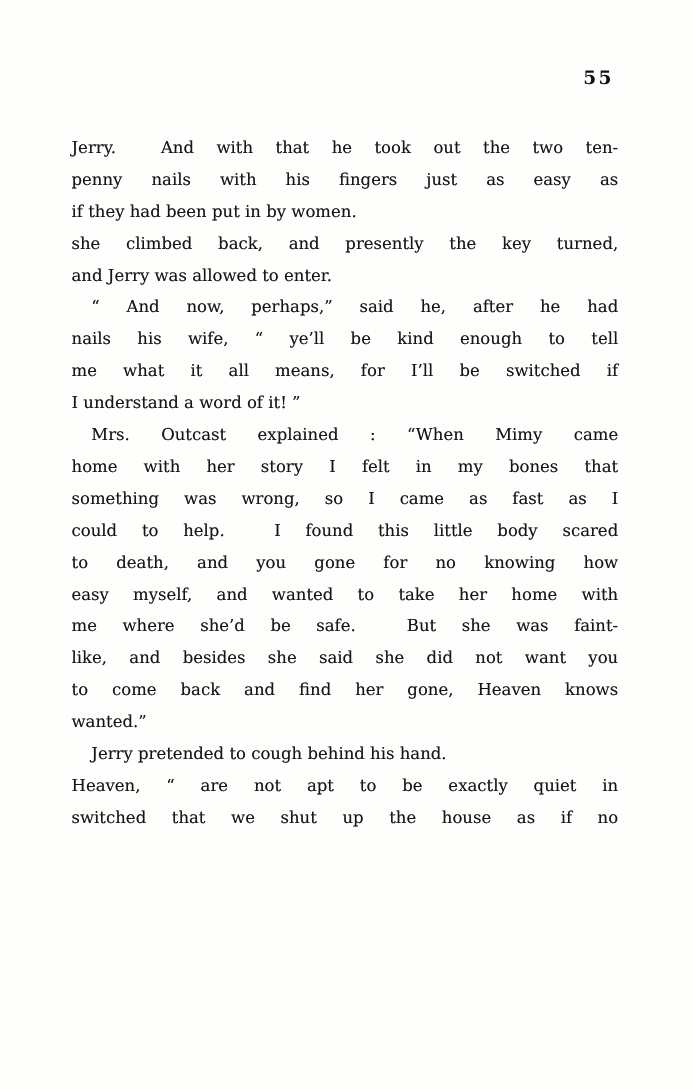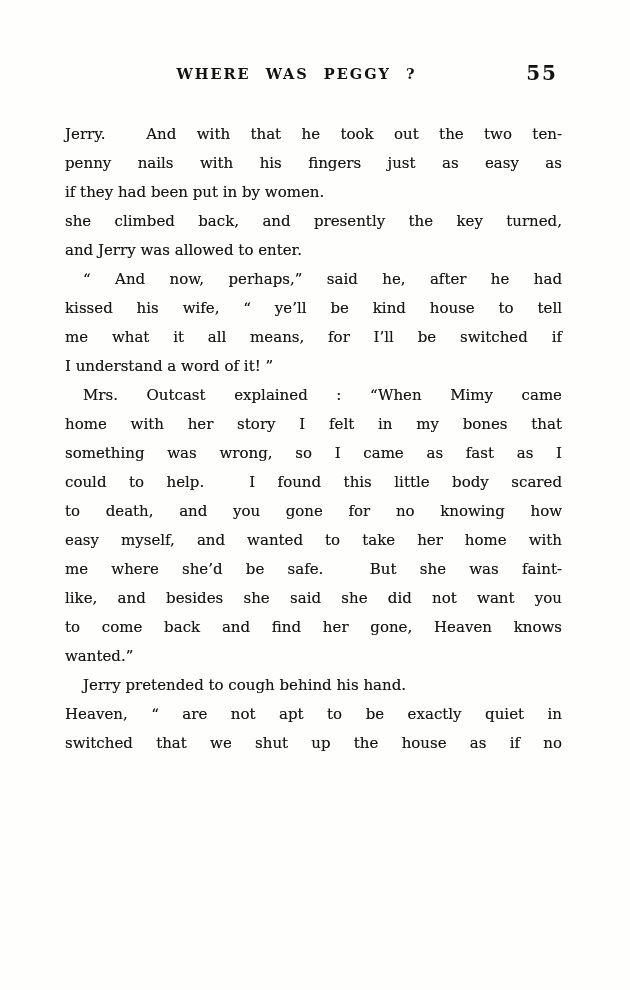--- a/index.html
+++ b/index.html
@@ -33,21 +33,21 @@
     font-weight: 700;
     letter-spacing: 2px;
     word-spacing: 8px;
     white-space: nowrap;
     color: #121212;
   }
   .folio {
     position: absolute;
     right: 4px;
     top: -2px;
-    font-size: 20px;
+    font-size: 17px;
     font-weight: 700;
     letter-spacing: 2px;
     color: #121212;
   }
   .body-text {
     position: absolute;
     top: 120px;
     left: 65px;
     width: 497px;
     font-size: 15px;
@@ -63,31 +63,30 @@
   }
   .line.indent {
     text-indent: 18px;
   }
 </style>
 </head>
 <body>
 
 <div class="page">
   <div class="running-head">
-    <div class="head-title">WHERE WAS PEGGY ?</div>
     <div class="folio">55</div>
   </div>
   <div class="body-text">
       <div class="line">Jerry.&nbsp; And with that he took out the two ten-</div>
       <div class="line">penny nails with his fingers just as easy as</div>
       <div class="line para-end">if they had been put in by women.</div>
       <div class="line">she climbed back, and presently the key turned,</div>
       <div class="line para-end">and Jerry was allowed to enter.</div>
       <div class="line indent">“ And now, perhaps,” said he, after he had</div>
-      <div class="line">kissed his wife, “ ye’ll be kind house to tell</div>
+      <div class="line">nails his wife, “ ye’ll be kind enough to tell</div>
       <div class="line">me what it all means, for I’ll be switched if</div>
       <div class="line para-end">I understand a word of it! ”</div>
       <div class="line indent">Mrs. Outcast explained : “When Mimy came</div>
       <div class="line">home with her story I felt in my bones that</div>
       <div class="line">something was wrong, so I came as fast as I</div>
       <div class="line">could to help.&nbsp; I found this little body scared</div>
       <div class="line">to death, and you gone for no knowing how</div>
       <div class="line">easy myself, and wanted to take her home with</div>
       <div class="line">me where she’d be safe.&nbsp; But she was faint-</div>
       <div class="line">like, and besides she said she did not want you</div>

